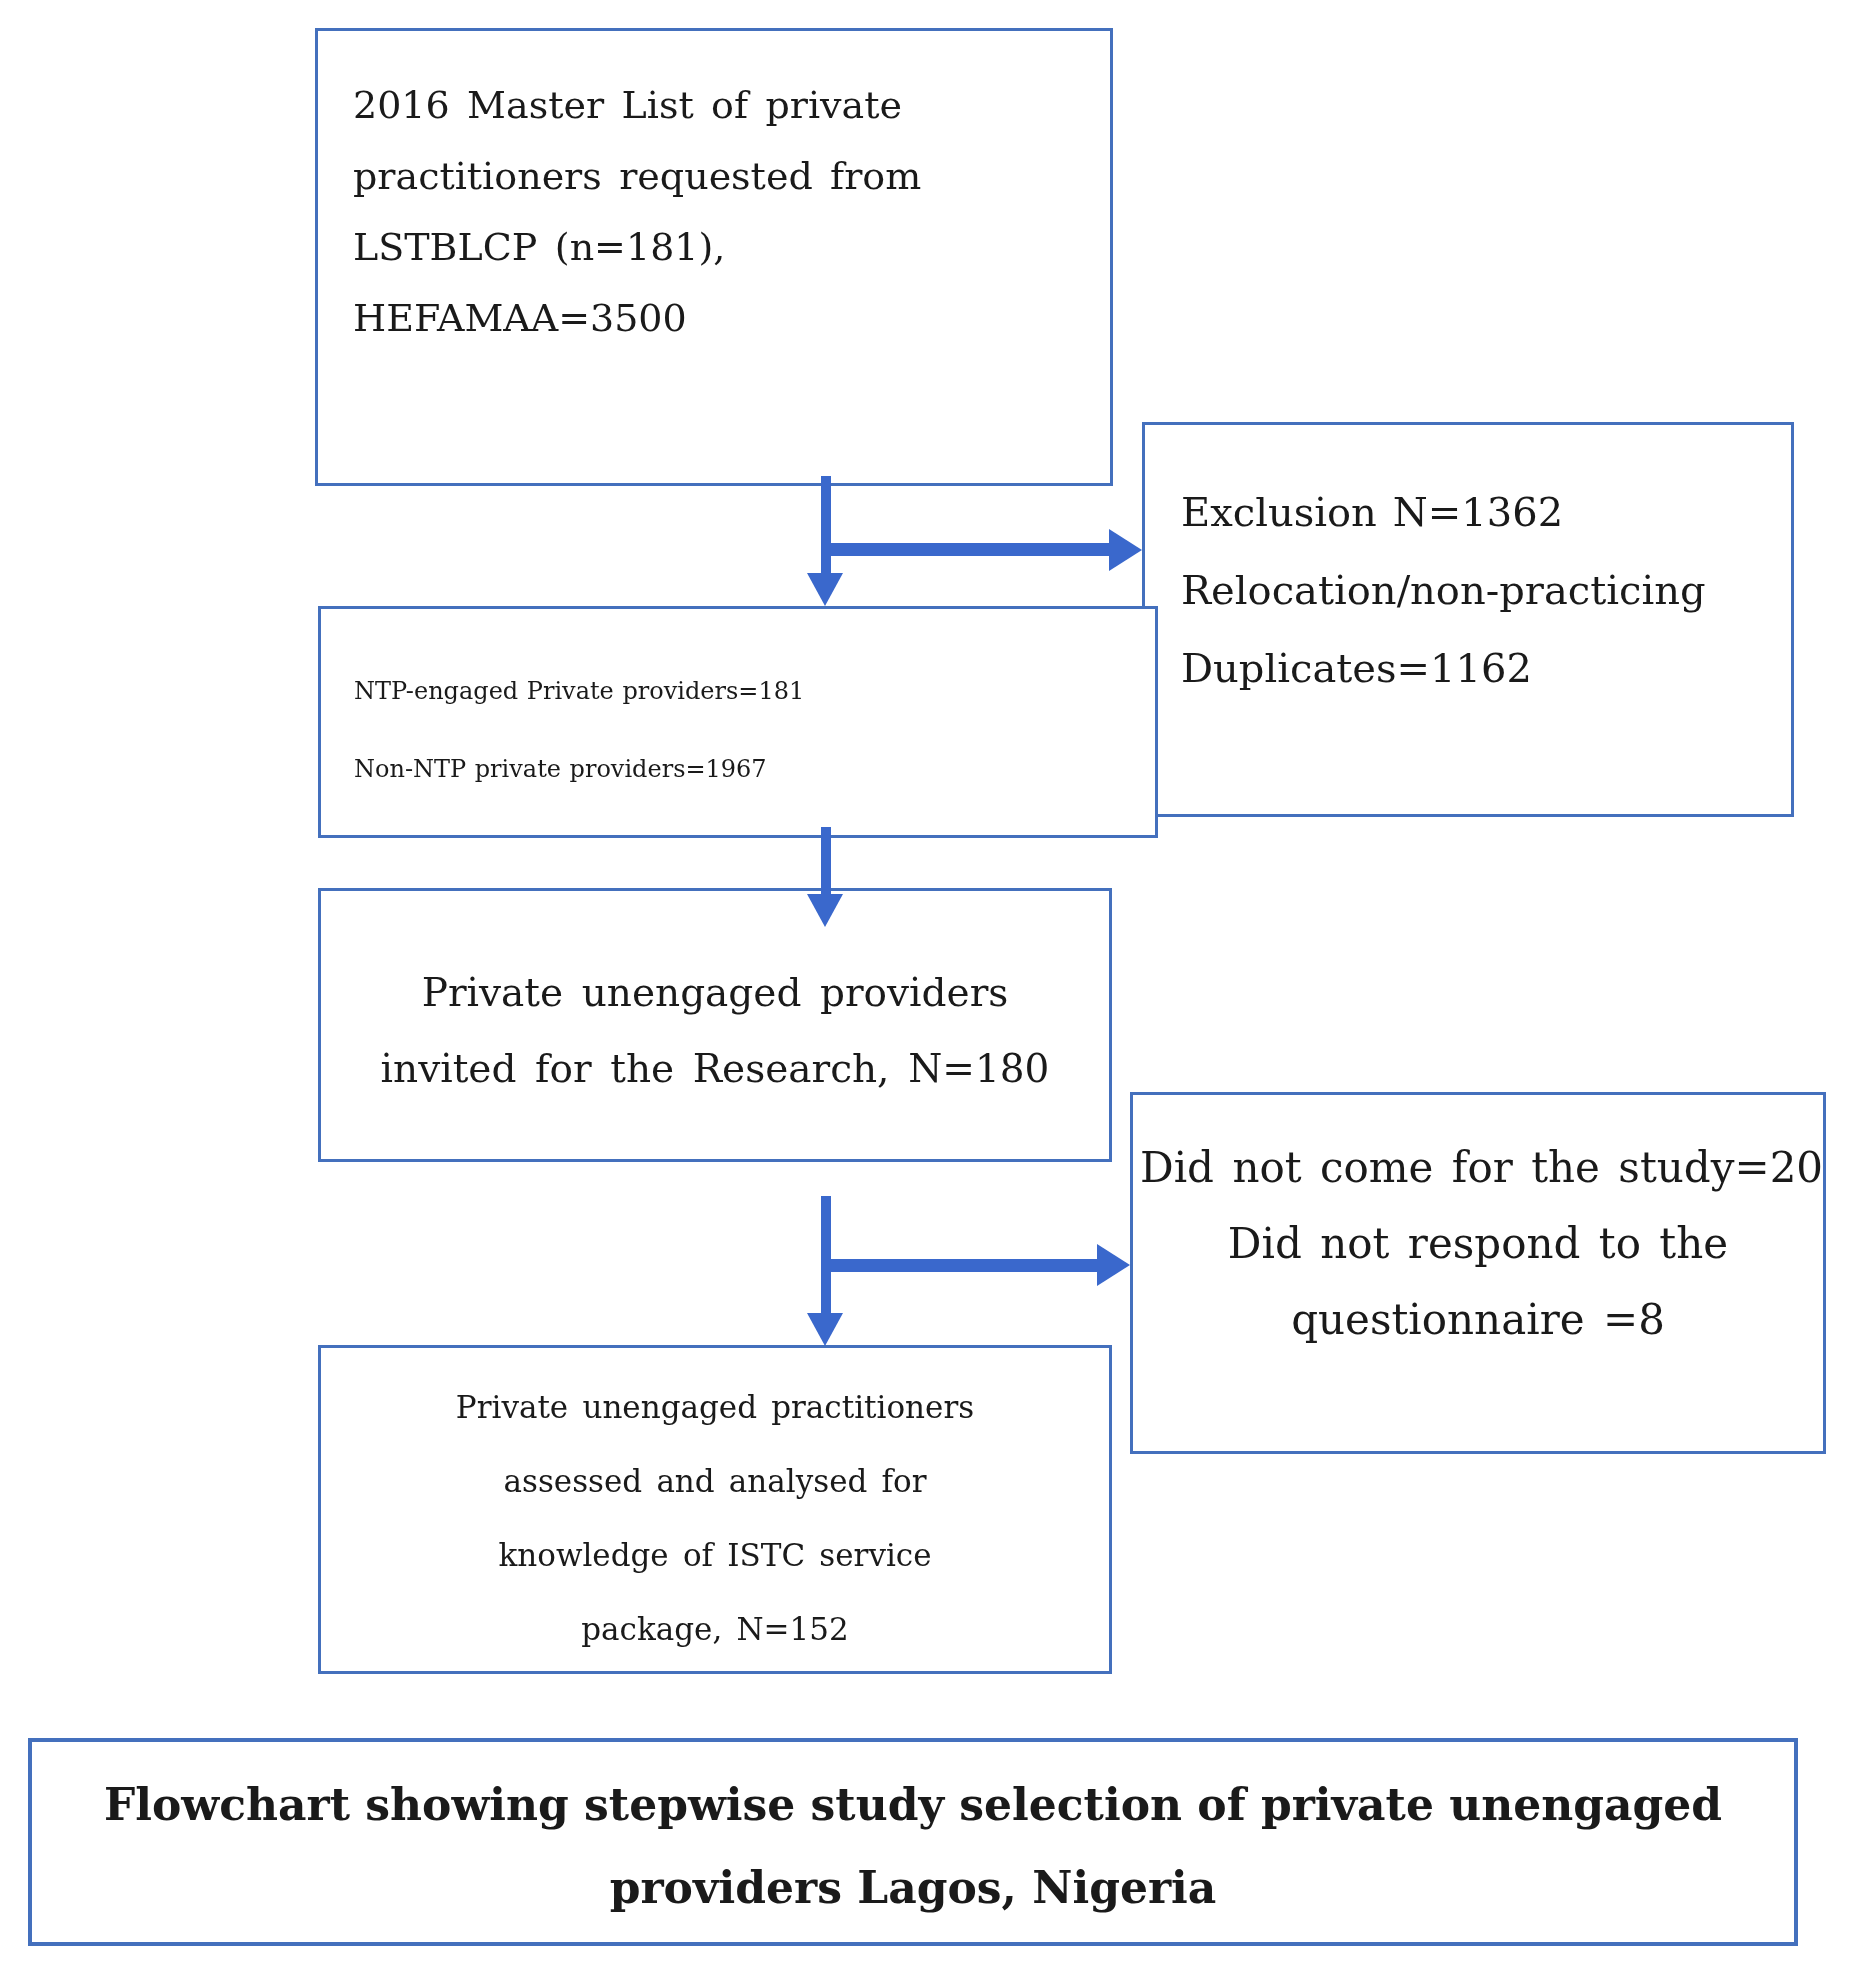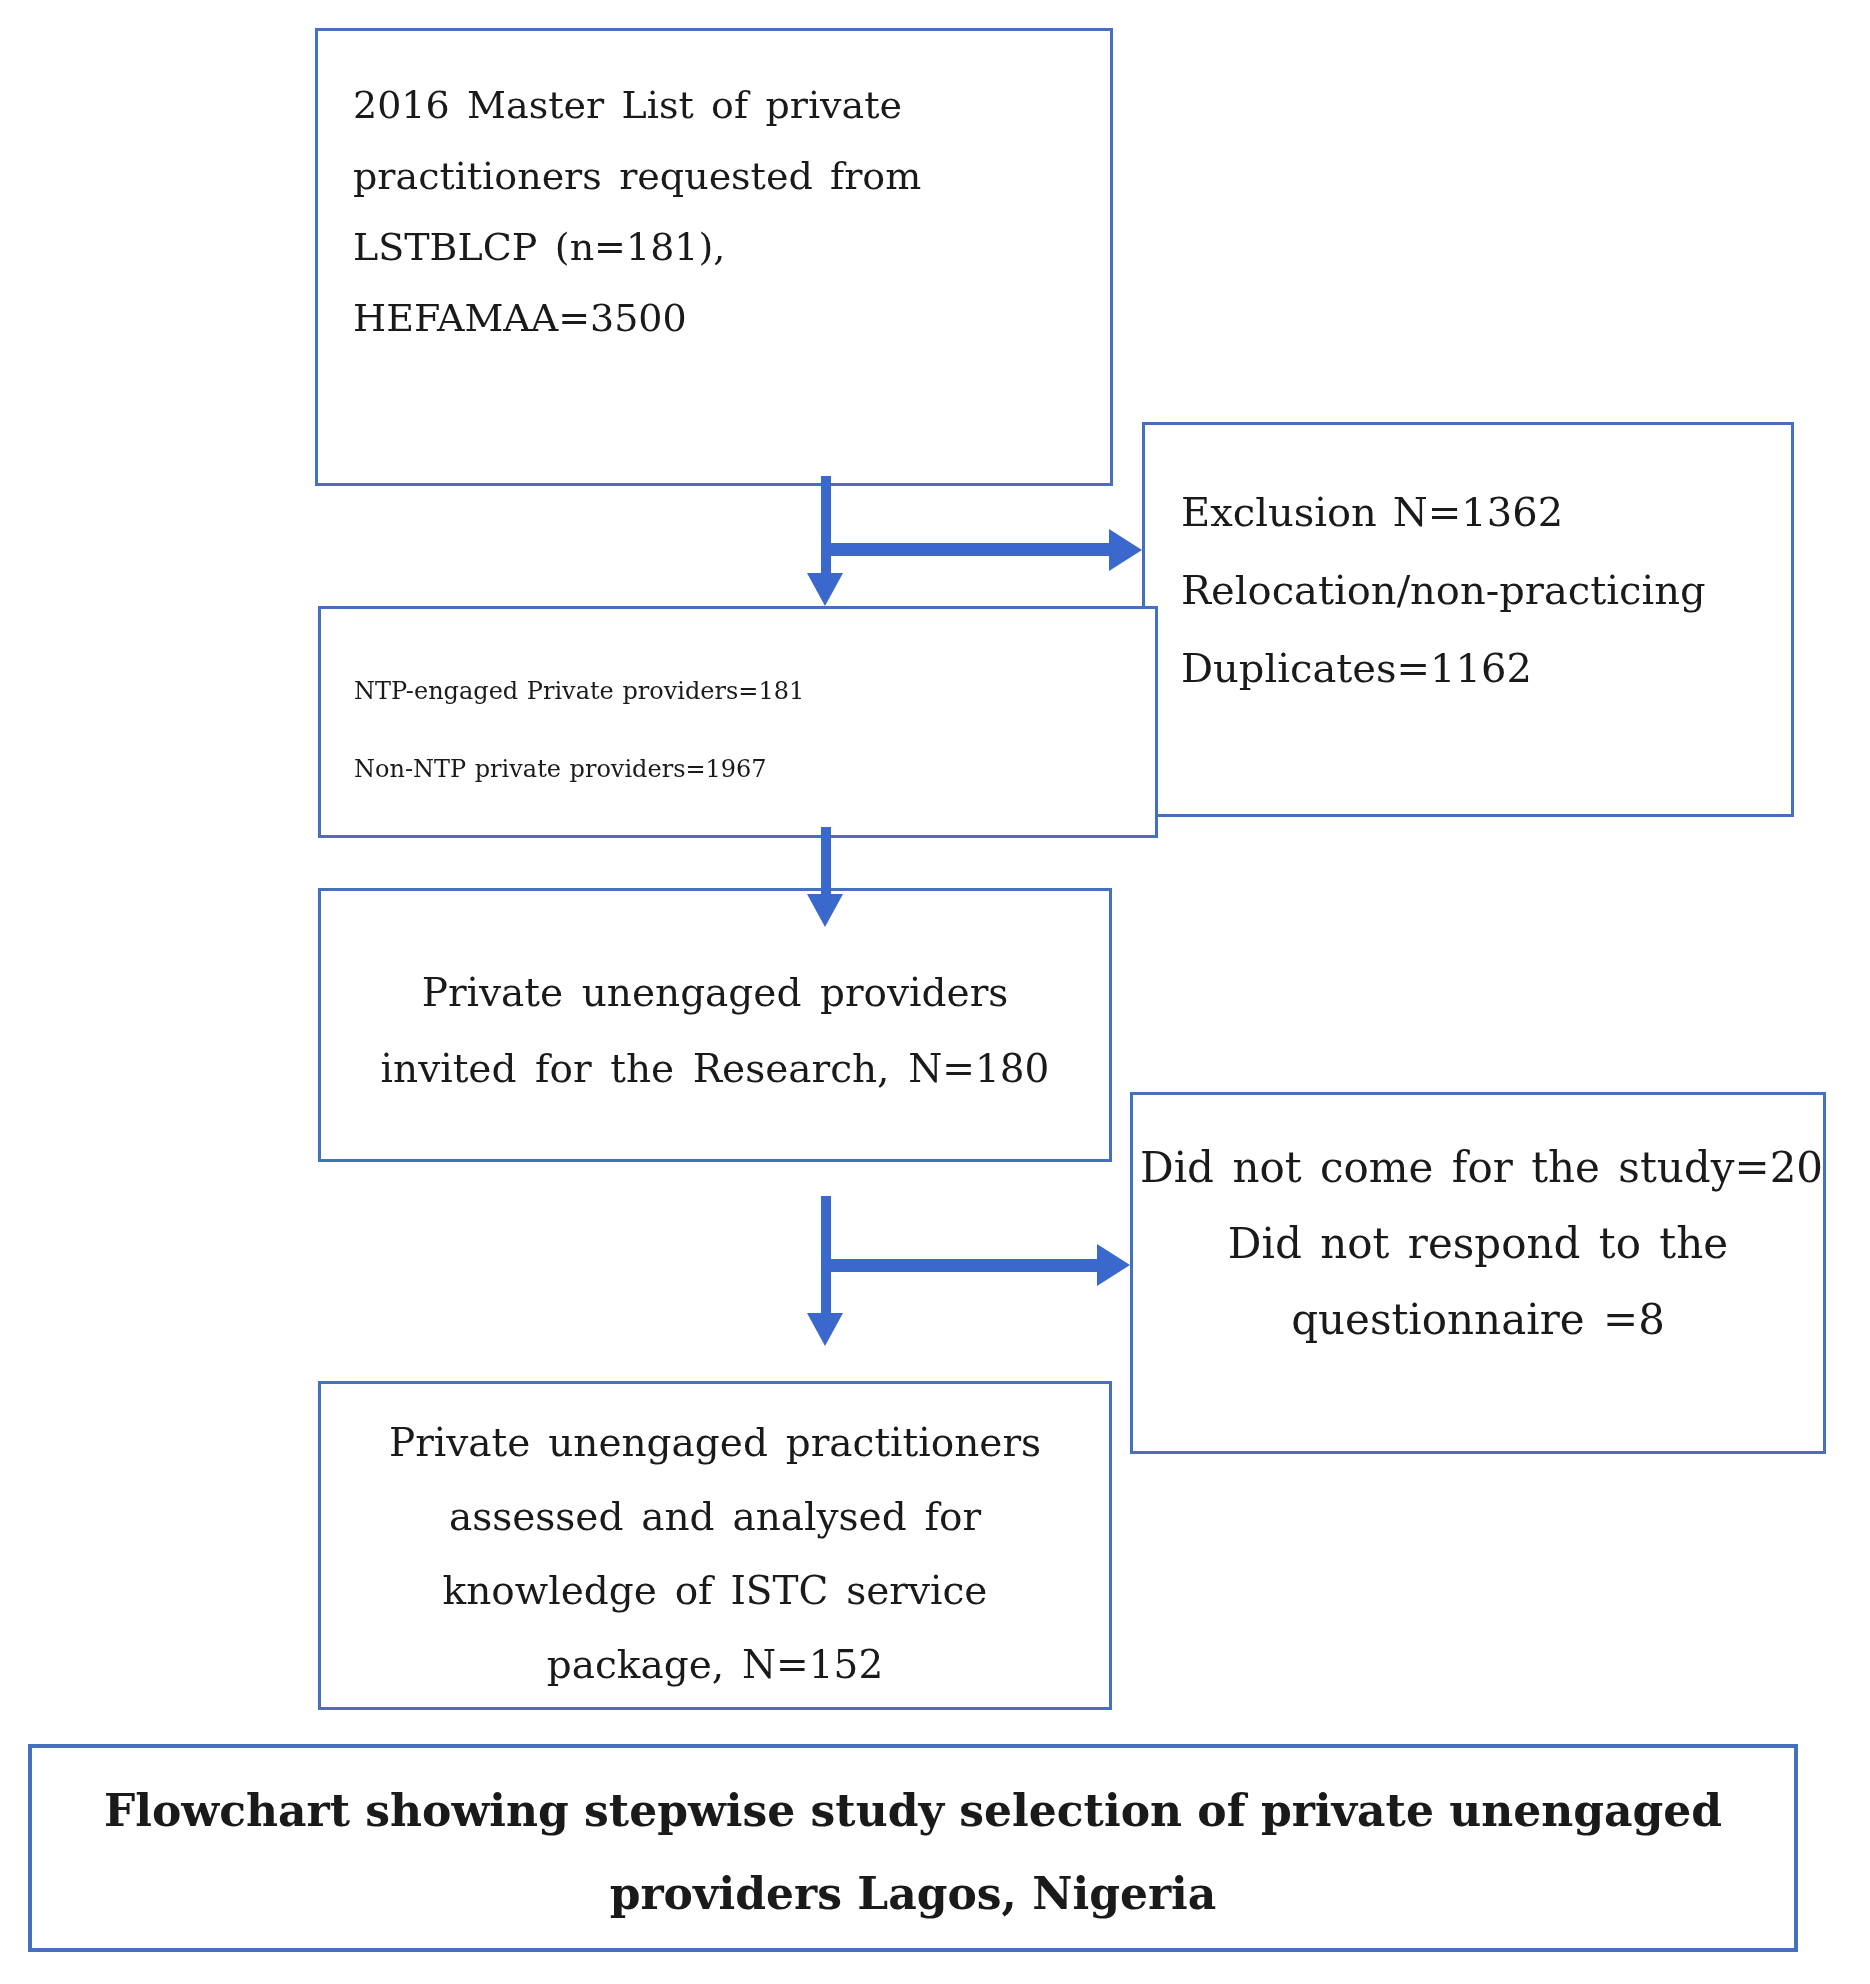--- a/index.html
+++ b/index.html
@@ -52,28 +52,28 @@
   
   #box-didnotcome{
     left:1130px; top:1092px; width:696px; height:362px;
     padding:35px 7px 0 7px; text-align:center;
     font-size:42px; line-height:76px; word-spacing:0.12em;
   }
   
   #box-assessed{
     left:318px; top:1345px; width:794px; height:329px;
     padding:22px 10.4px 0 10.4px; text-align:center;
-    font-size:39px; line-height:74px; word-spacing:0.14em;margin-top:36px;
+    font-size:31px; line-height:74px; word-spacing:0.14em;
   }
   
   #box-caption{
     left:28px; top:1738px; width:1770px; height:208px;
     border-width:4.2px;
     padding:21px 28px 0 28px; text-align:center;
-    font-weight:bold; font-size:44px; line-height:83px;margin-top:6px;
+    font-weight:bold; font-size:44px; line-height:83px;
   }
   
   .vshaft{position:absolute; width:9.7px; background:var(--arrow);}
   .vhead{
     position:absolute; width:0; height:0;
     border-left:18.7px solid transparent;
     border-right:18.7px solid transparent;
     border-top:33px solid var(--arrow);
   }
   .hshaft{position:absolute; height:12.5px; background:var(--arrow);}

